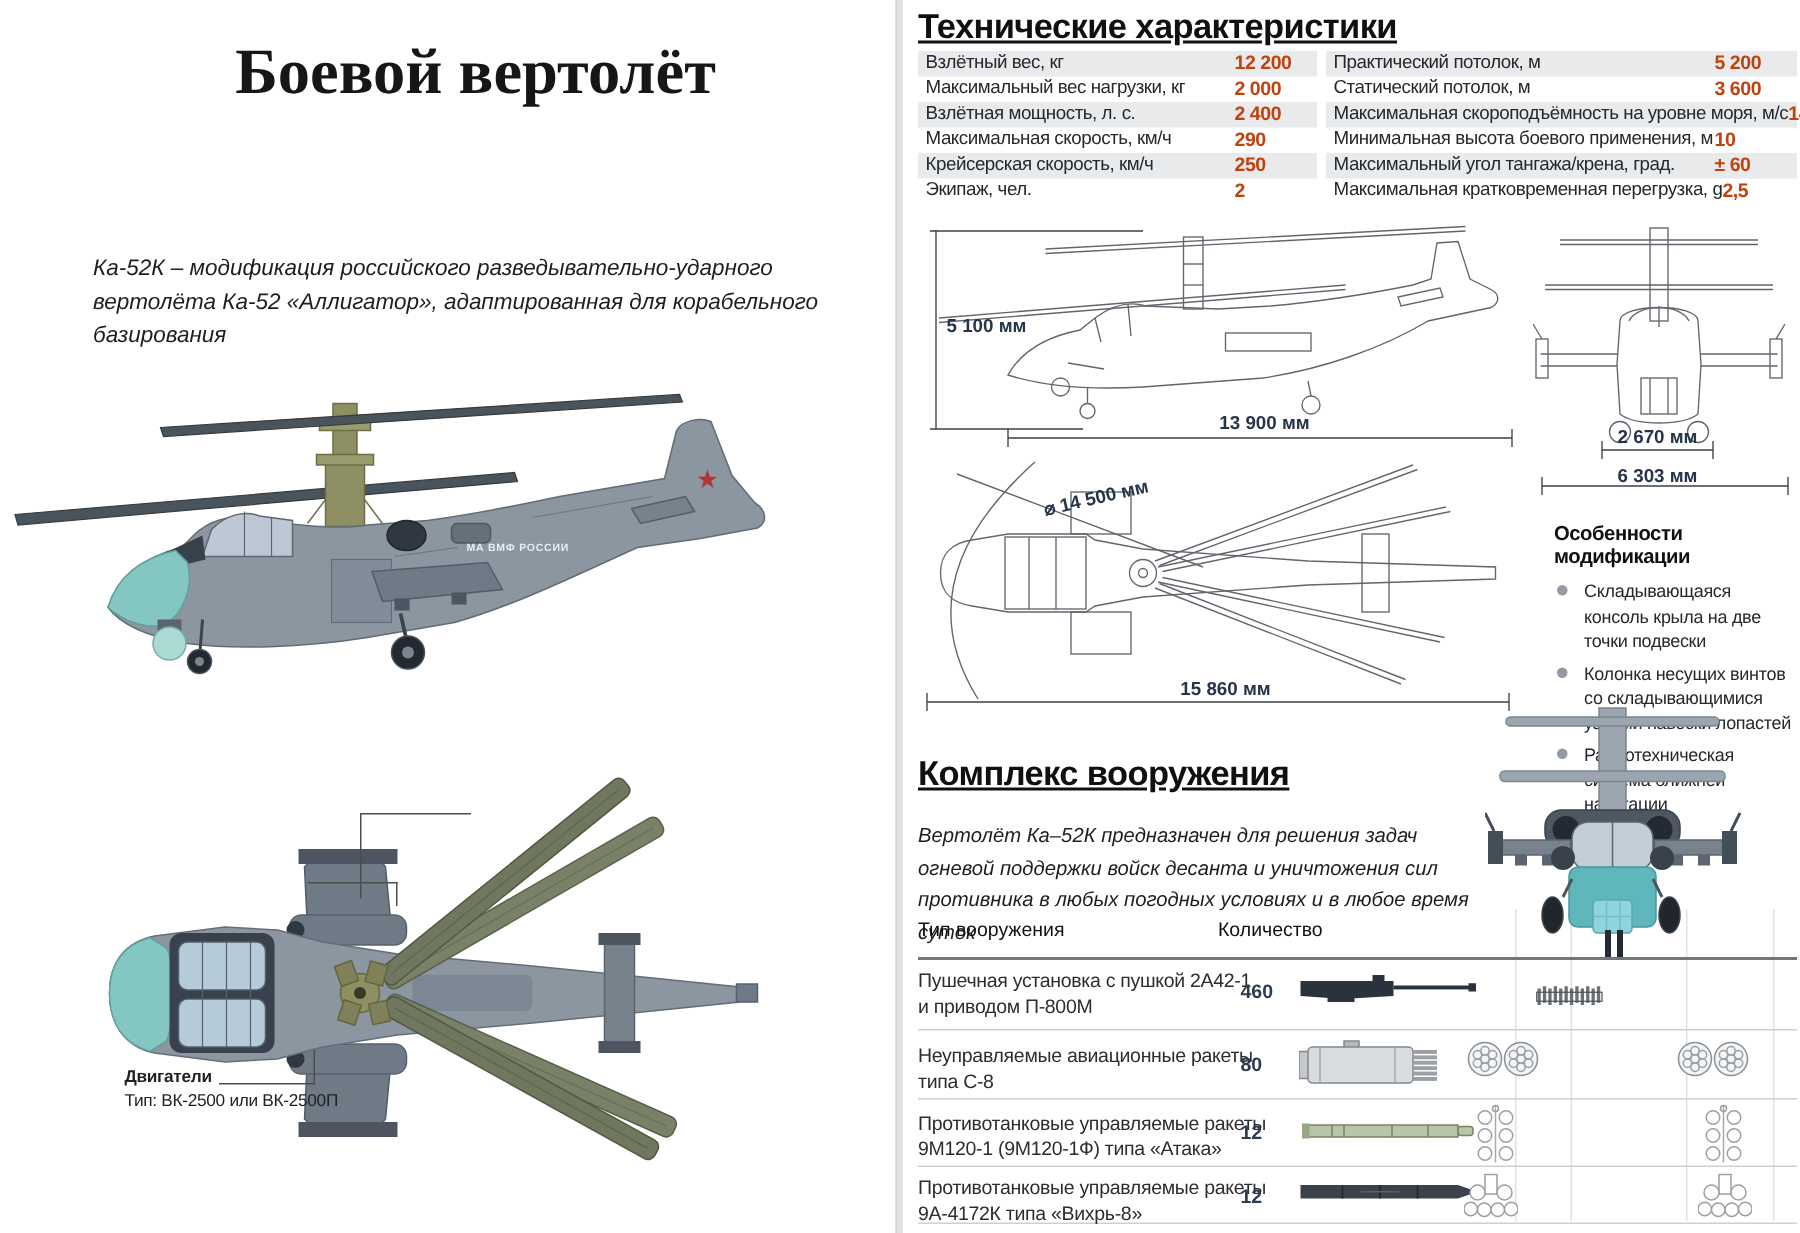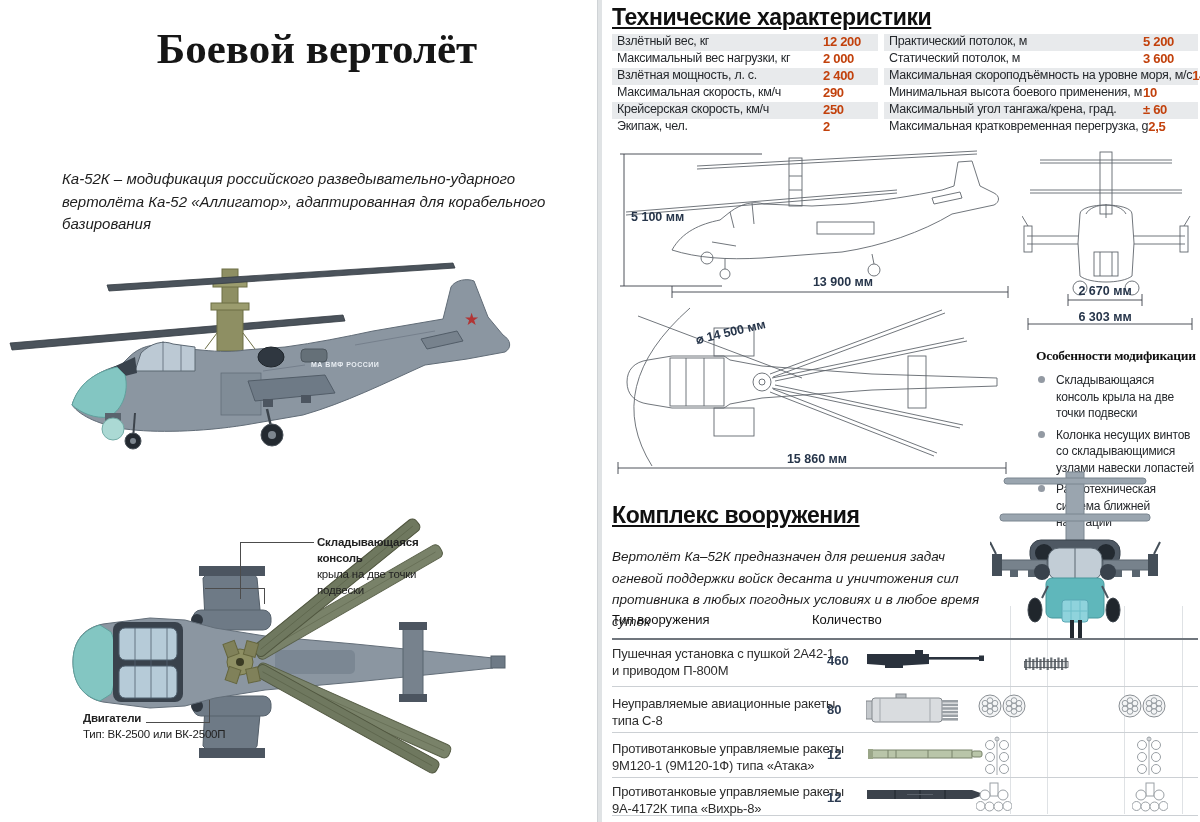--- a/index.html
+++ b/index.html
@@ -25,21 +25,21 @@
   .spec-col { position:absolute; top:34px; }
   .spec-row { display:flex; align-items:flex-start; height:17px; padding:0 5px; }
   .spec-row.alt { background:#e8eaec; }
   .spec-label { flex:1; font-size:12.5px; color:#25282c; letter-spacing:-0.3px; white-space:nowrap; }
   .spec-value { width:50px; font-size:13px; font-weight:bold; color:#c2410c; letter-spacing:-0.3px; }
 
   .dim { position:absolute; font-size:12.5px; font-weight:bold; color:#26354a; white-space:nowrap; }
   .dim.center { text-align:center; }
 
   .features { position:absolute; left:1036px; top:348px; width:164px; }
-  .features-title { font-size:13.5px; font-weight:bold; color:#101010; margin-bottom:8px; letter-spacing:-0.3px;font-family:Liberation Serif, serif; }
+  .features-title { font-size:13.5px; font-weight:bold; color:#101010; margin-bottom:8px; letter-spacing:-0.3px; }
   .feature-item { position:relative; padding-left:20px; margin-bottom:5px; font-size:12px; line-height:1.38; color:#25282c; letter-spacing:-0.2px; }
   .feature-item .bullet { position:absolute; left:2px; top:4px; width:7px; height:7px; border-radius:50%; background:#939aa3; }
 
   .weapons-desc { position:absolute; left:612px; top:546px; width:372px; font-style:italic; font-size:13.5px; line-height:1.6; color:#1e1e1e; }
   .wt-header { position:absolute; top:612px; font-size:13px; font-weight:normal; color:#101010; }
   .sep { position:absolute; left:612px; width:586px; height:1px; background:#ccd0d4; }
   .sep.dark { background:#70767d; height:2px; }
 
   .wrow { position:absolute; left:612px; width:588px; }
   .wname { position:absolute; left:0; width:245px; font-size:13px; line-height:1.32; color:#2d2d2d; letter-spacing:-0.2px; }
@@ -155,24 +155,20 @@
     </g>
 
     <circle cx="185" cy="170" r="13" fill="#8e8f63" stroke="#65663e"></circle>
     <rect x="170" y="150" width="12" height="14" fill="#80815a" stroke="#65663e" transform="rotate(-20 176 157)"></rect>
     <rect x="190" y="150" width="12" height="14" fill="#80815a" stroke="#65663e" transform="rotate(15 196 157)"></rect>
     <rect x="172" y="176" width="12" height="14" fill="#80815a" stroke="#65663e" transform="rotate(18 178 183)"></rect>
     <rect x="192" y="176" width="12" height="14" fill="#80815a" stroke="#65663e" transform="rotate(-12 198 183)"></rect>
     <circle cx="185" cy="170" r="4" fill="#3a3b24"></circle>
   </svg>
 
-  <div class="callout" style="left:317px;top:534px;width:132px">
-    <span class="co-title">Складывающаяся консоль</span>
-    <span>крыла на две точки подвески</span>
-  </div>
   <div class="hline" style="left:240px;top:542px;width:74px"></div>
   <div class="vline" style="left:240px;top:542px;height:57px"></div>
 
   <div class="hline" style="left:205px;top:588px;width:60px"></div>
   <div class="vline" style="left:264px;top:588px;height:16px"></div>
 
   <div class="callout" style="left:83px;top:710px;width:190px">
     <span class="co-title">Двигатели</span>
     <span>Тип: ВК-2500 или ВК-2500П</span>
   </div>

